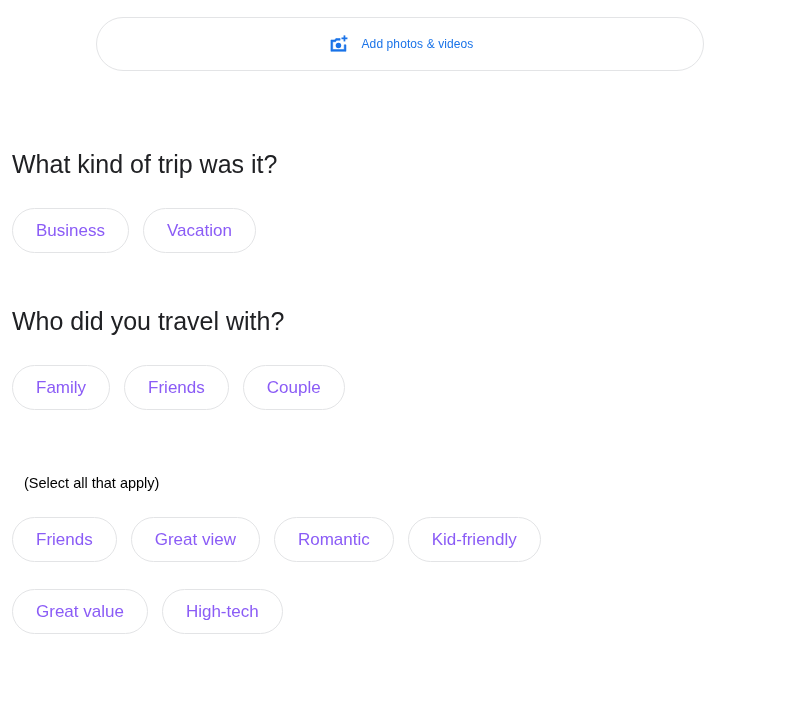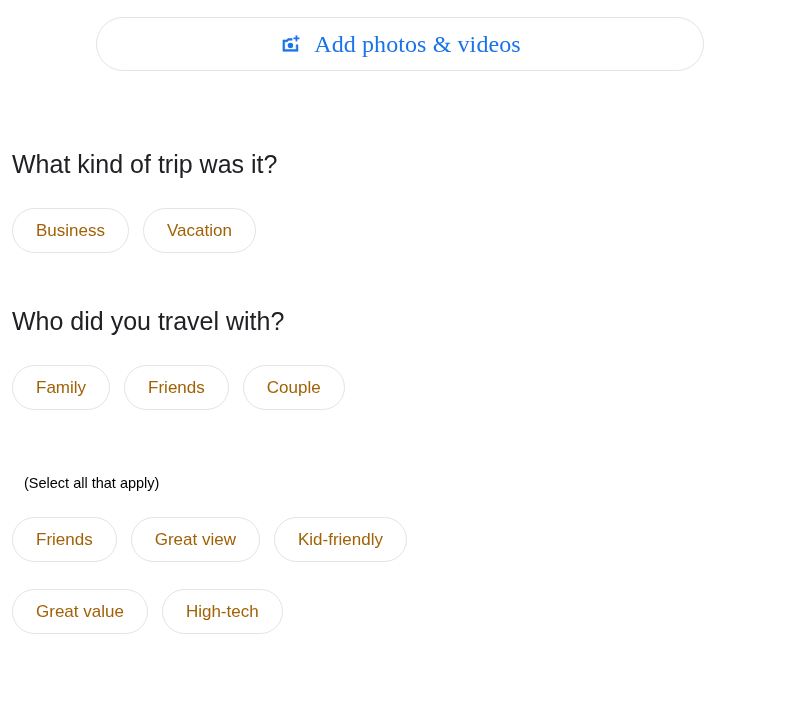--- a/index.html
+++ b/index.html
@@ -48,26 +48,25 @@
   }
   .addmedia-icon {
     display: flex;
     align-items: center;
     justify-content: center;
     width: 24px;
     height: 24px;
     flex: none;
   }
   .addmedia-label {
-    font-size: 24px;
+    font-size: 12px;
     color: #1a73e8;
     letter-spacing: 0.1px;
     line-height: 1;
     white-space: nowrap;
-    font-family: Liberation Serif, serif;
   }
 
   
   .section {
     position: absolute;
     left: 12px;
   }
   .section-title {
     font-size: 25px;
     line-height: 30px;
@@ -94,21 +93,21 @@
     flex-direction: row;
     gap: 14px;
     flex-wrap: nowrap;
   }
   .chip {
     box-sizing: border-box;
     height: 45px;
     border: 1px solid #e3e4e6;
     border-radius: 23px;
     background: #ffffff;
-    color: #a16207;
+    color: #8b5cf6;
     font-family: "Liberation Sans", sans-serif;
     font-size: 17px;
     line-height: 43px;
     padding: 0 23px;
     white-space: nowrap;
     cursor: pointer;
     text-align: left;
   }
 
   
@@ -162,20 +161,21 @@
       </div>
     </div>
   </div>
 
   <div class="section" id="section-describe">
     <p class="section-subtitle">(Select all that apply)</p>
     <div class="chip-rows">
       <div class="chip-row">
         <button class="chip">Friends</button>
         <button class="chip">Great view</button>
+        <button class="chip">Romantic</button>
         <button class="chip">Kid-friendly</button>
       </div>
       <div class="chip-row">
         <button class="chip">Great value</button>
         <button class="chip">High-tech</button>
       </div>
     </div>
   </div>
 
 </div>

